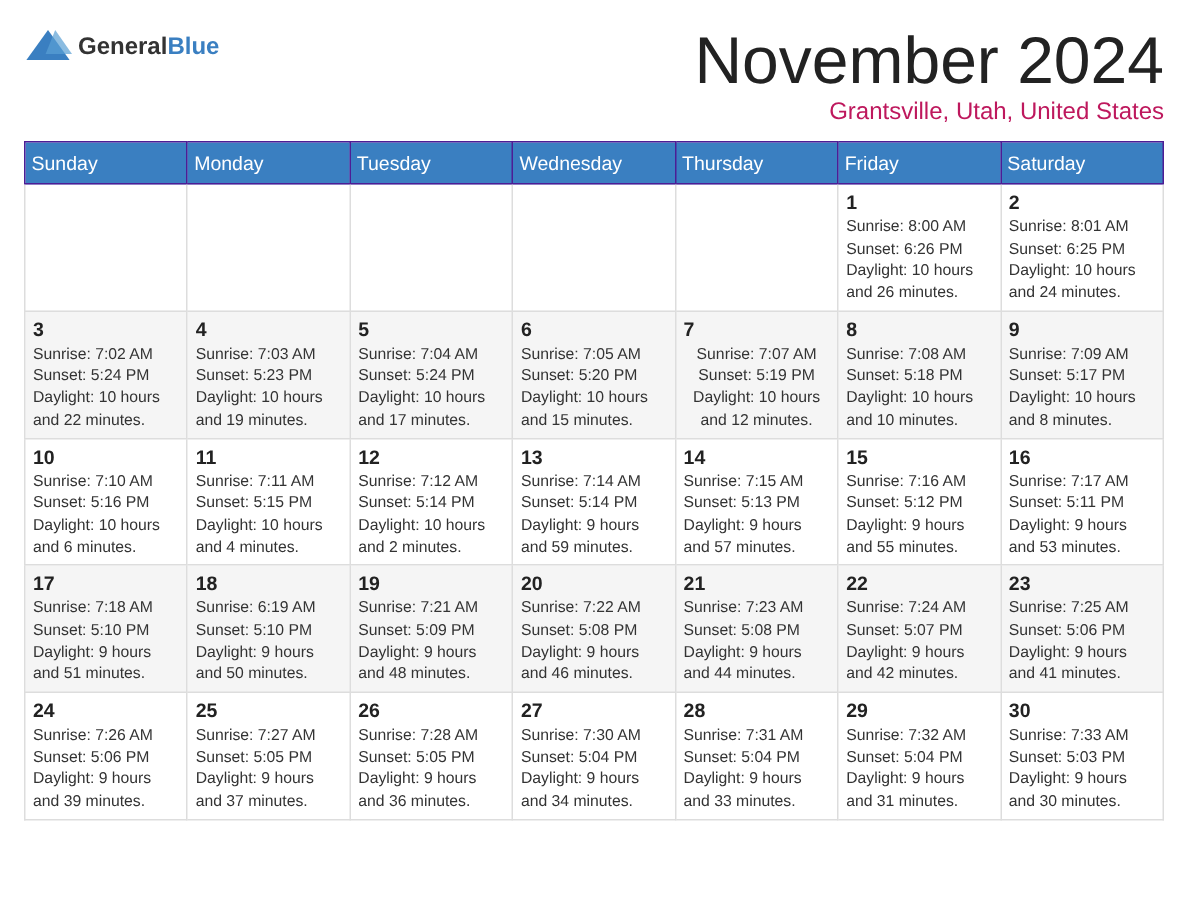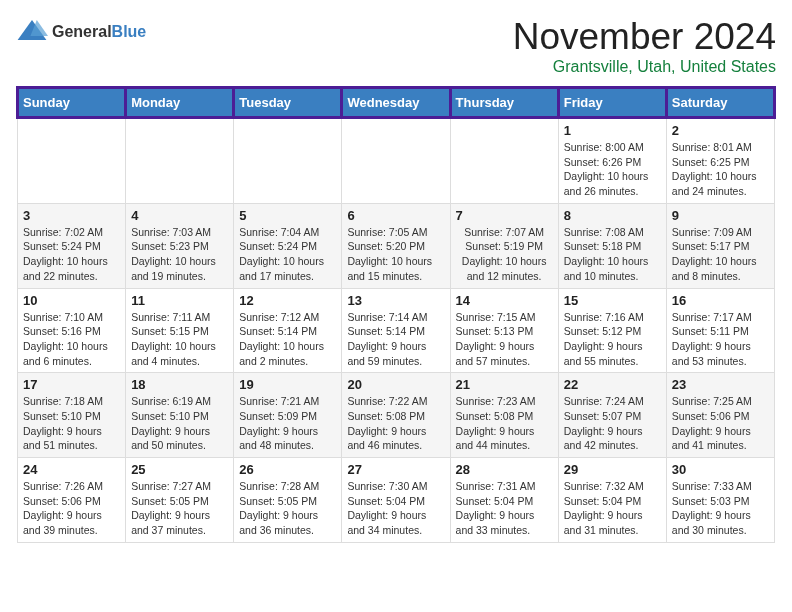--- a/index.html
+++ b/index.html
@@ -37,41 +37,41 @@
       color: #3a7fc1;
     }
     .logo-icon {
       width: 32px;
       height: 32px;
     }
     .title-block {
       text-align: right;
     }
     .month-title {
-      font-size: 37px;
+      font-size: 44px;
       font-weight: normal;
       color: #222;
     }
     .location-title {
       font-size: 16px;
-      color: #15803d;
+      color: #be185d;
     }
     .calendar {
       width: 100%;
       border-collapse: collapse;
       border: 1px solid #ccc;
     }
     .calendar th {
       background: #3a7fc1;
       color: #fff;
       font-size: 13px;
-      font-weight: bold;
+      font-weight: normal;
       padding: 6px 4px;
       text-align: left;
-      border: 3px solid #4c1d95;
+      border: 1px solid #4c1d95;
     }
     .calendar td {
       vertical-align: top;
       padding: 4px 5px;
       border: 1px solid #ddd;
       font-size: 10.5px;
       color: #222;
       width: 108px;
       min-height: 80px;
       background: #fff;

